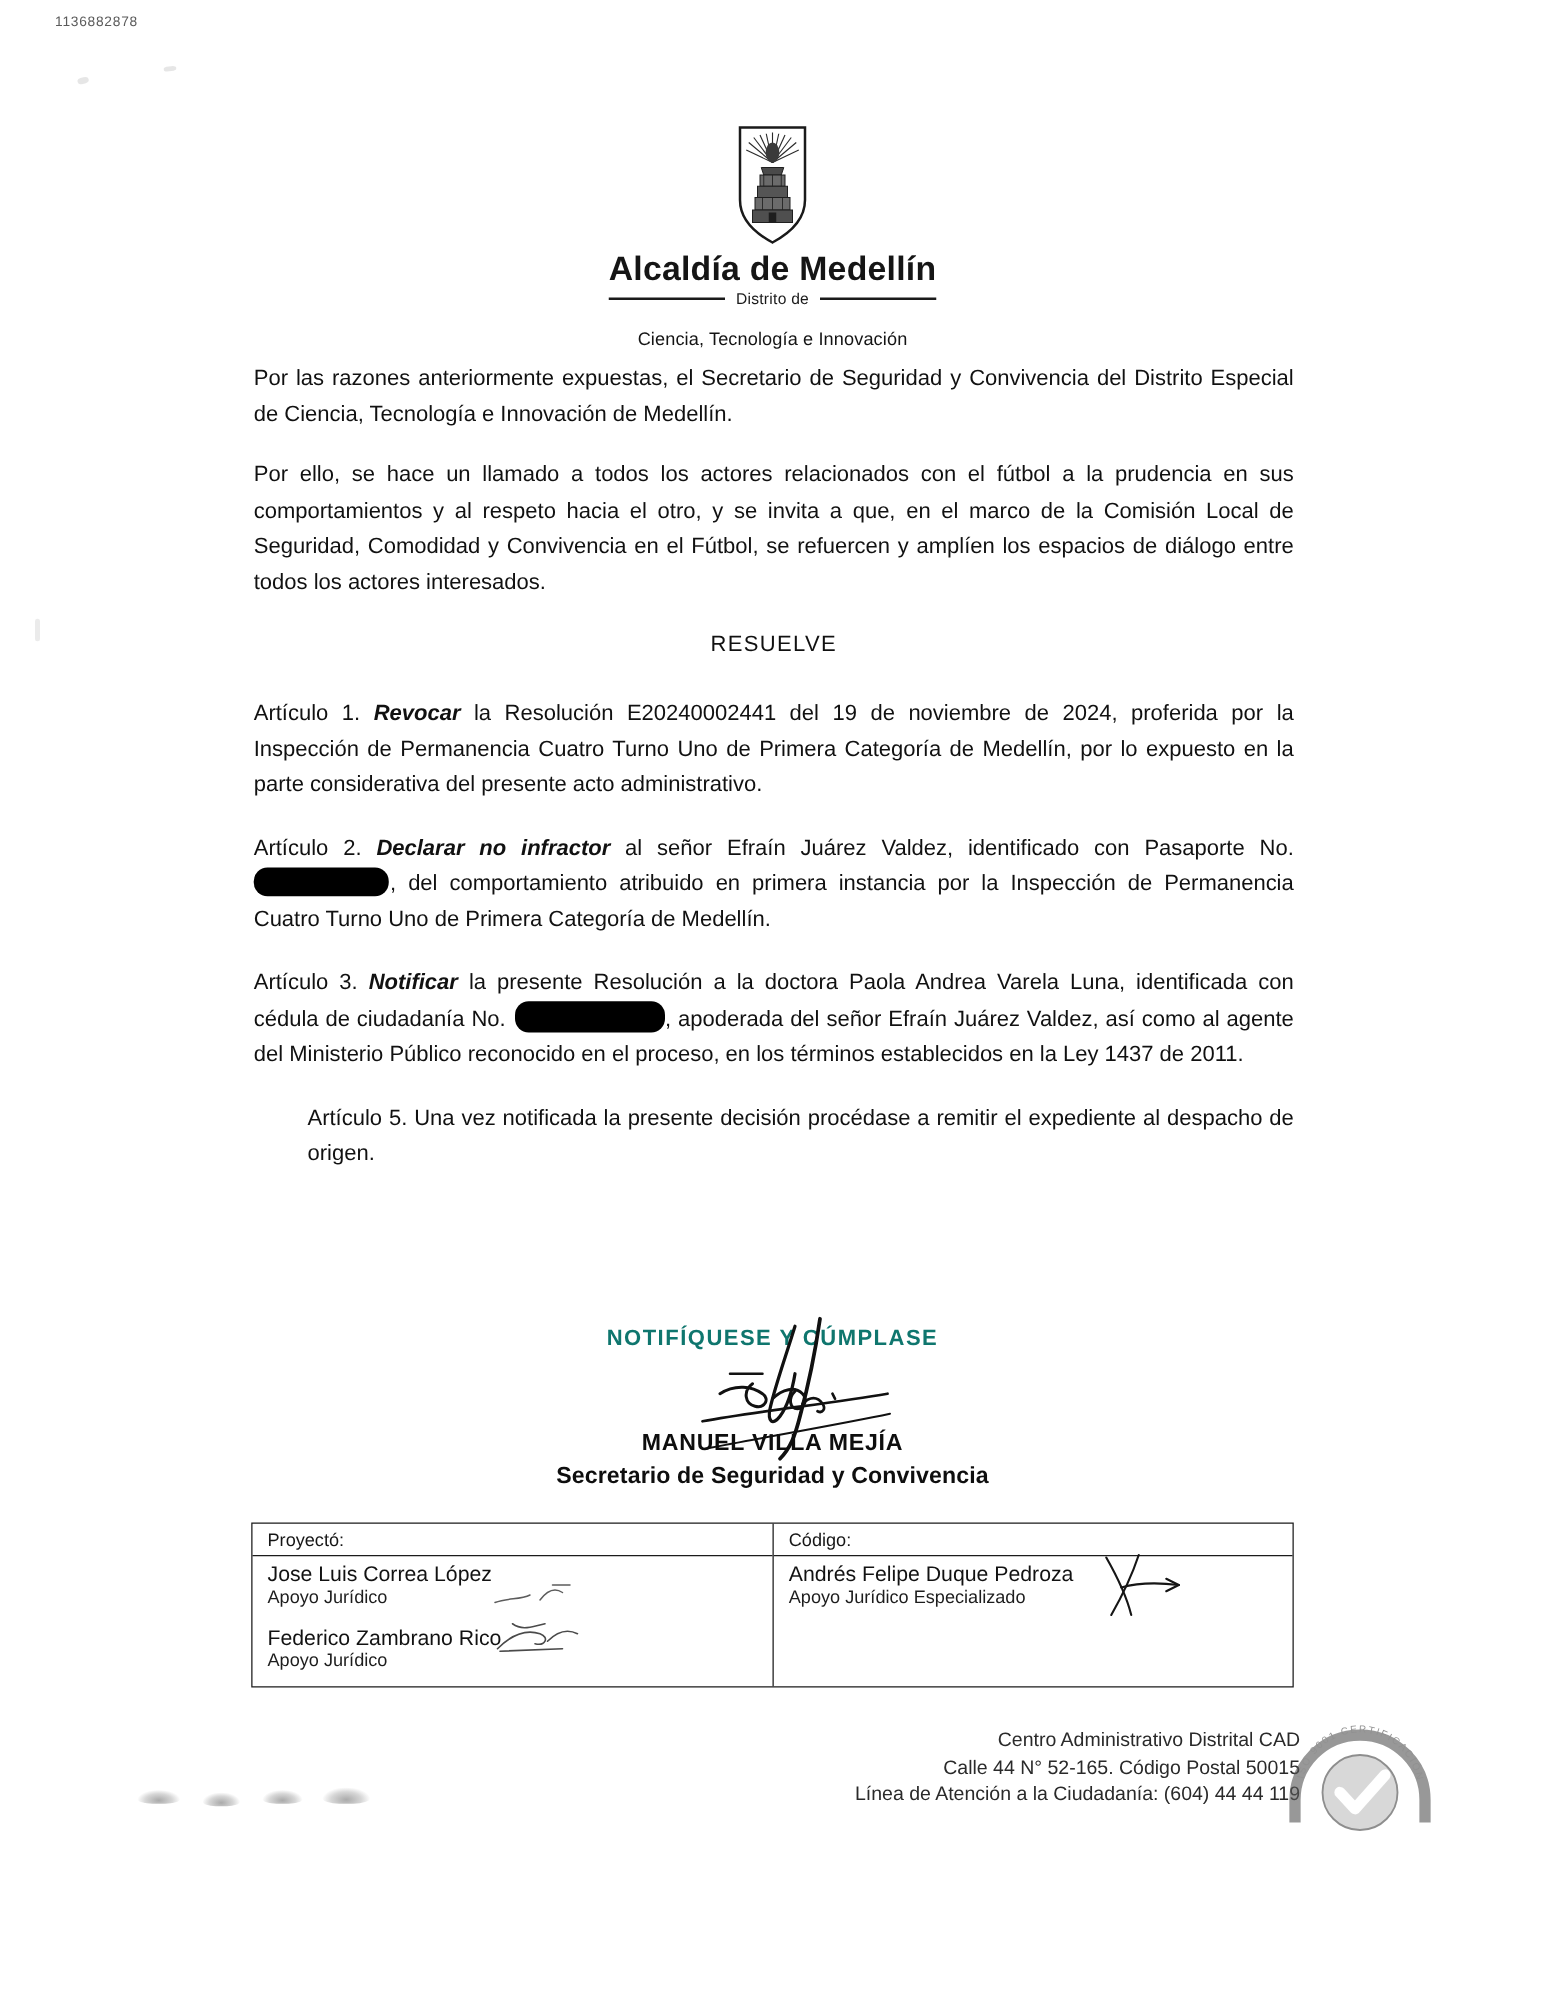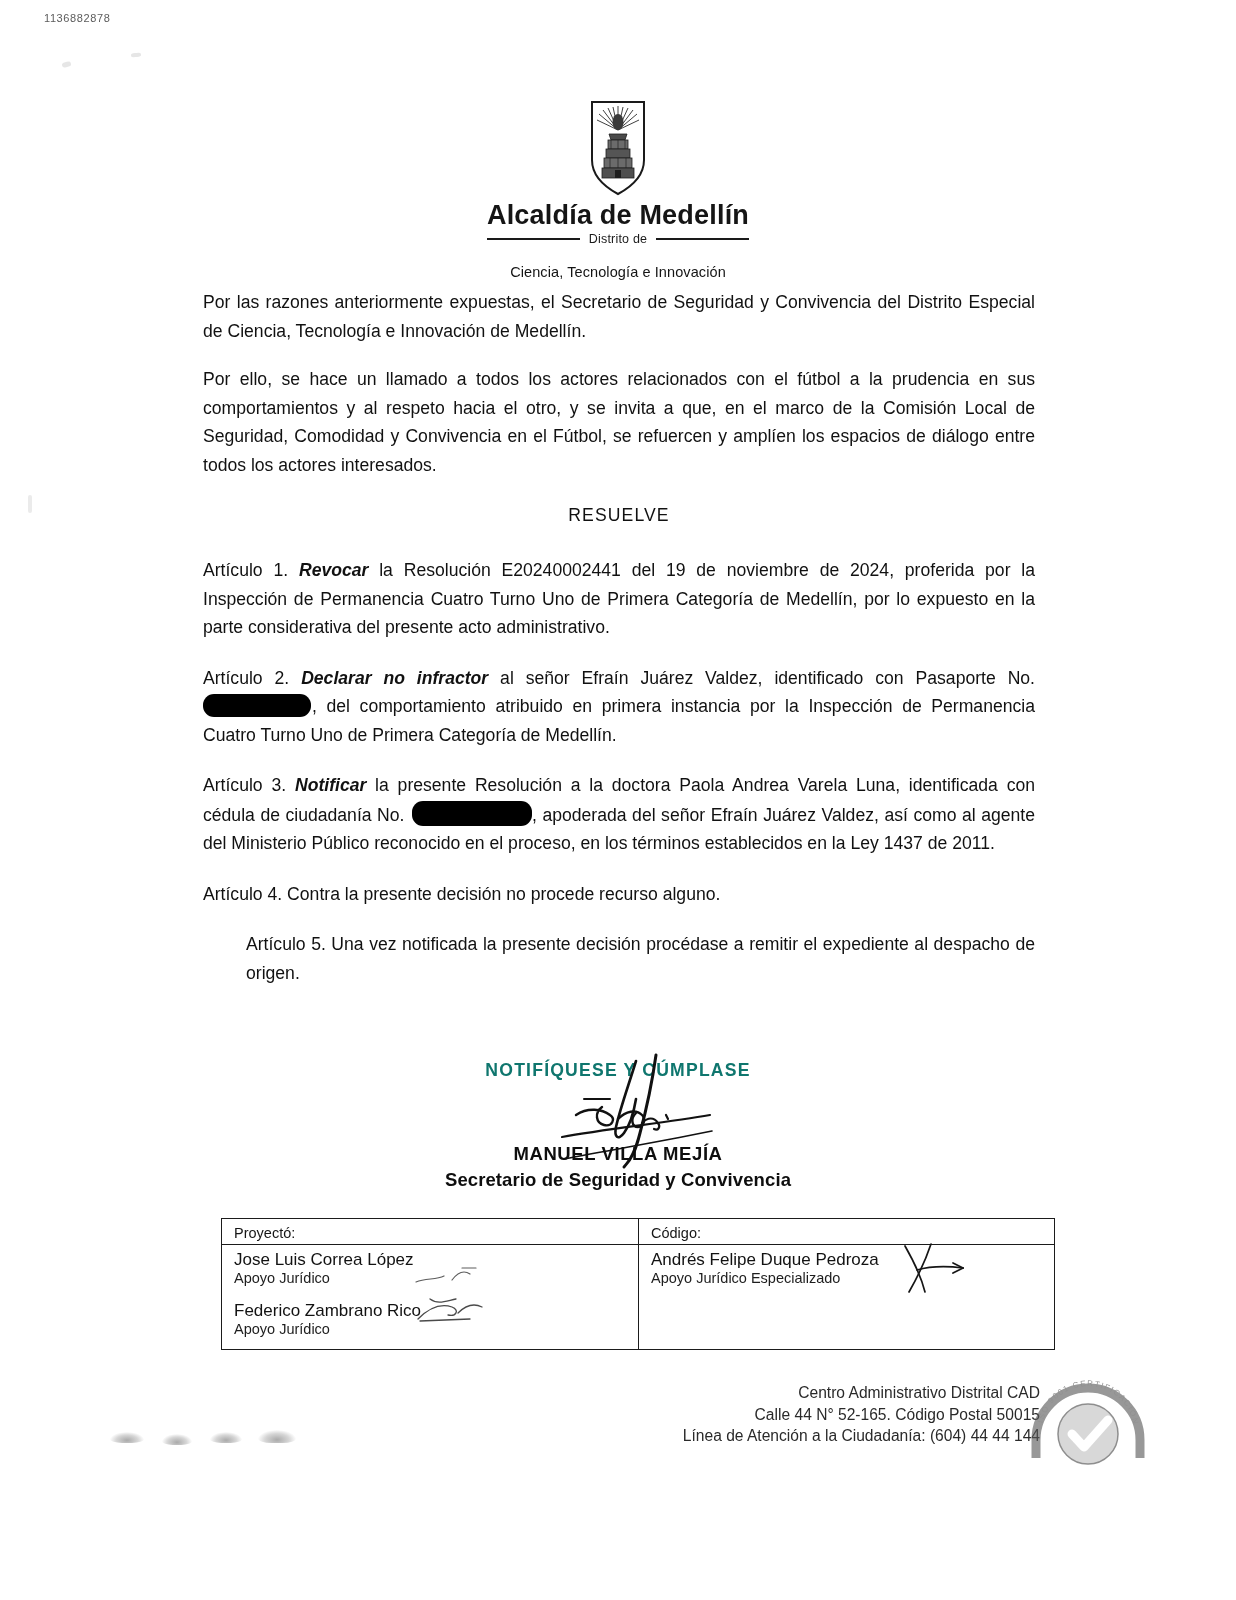--- a/index.html
+++ b/index.html
@@ -196,21 +196,20 @@
 
   
   .approvals {
     position: absolute;
     left: 201px;
     top: 1218px;
     width: 832px;
     border: 1.6px solid #1b1b1b;
     display: flex;
     background: #fff;
-    margin-left: 20px;
   }
   .appr-col {
     position: relative;
     padding: 6px 10px 10px 12px;
     box-sizing: border-box;
     min-height: 104px;
   }
   .appr-col.left  { width: 417px; border-right: 1.6px solid #1b1b1b; }
   .appr-col.right { width: 415px; }
   .appr-head {
@@ -330,23 +329,20 @@
     <p class="para">
       <span class="art-label">Artículo 2.</span>
       <span class="art-verb">Declarar no infractor</span><span> al señor Efraín Juárez Valdez, identificado con Pasaporte No.</span><span class="redaction redaction-pass"></span><span>, del comportamiento atribuido en primera instancia por la Inspección de Permanencia Cuatro Turno Uno de Primera Categoría de Medellín.</span>
     </p>
 
     <p class="para">
       <span class="art-label">Artículo 3.</span>
       <span class="art-verb">Notificar</span><span> la presente Resolución a la doctora Paola Andrea Varela Luna, identificada con cédula de ciudadanía No. </span><span class="redaction redaction-ced"></span><span>, apoderada del señor Efraín Juárez Valdez, así como al agente del Ministerio Público reconocido en el proceso, en los términos establecidos en la Ley 1437 de 2011.</span>
     </p>
 
-    <p class="para">
-      <span class="art-label">Artículo 4.</span><span> Contra la presente decisión no procede recurso alguno.</span>
-    </p>
 
     <p class="para">
       <span class="art-label">Artículo 5.</span><span> Una vez notificada la presente decisión procédase a remitir el expediente al despacho de origen.</span>
     </p>
   </div>
 
   <div class="sign-block">
     <div class="notifiquese">NOTIFÍQUESE Y CÚMPLASE</div>
     <div class="sig-space">
       <svg class="signature-svg" viewBox="0 0 240 125">
@@ -408,21 +404,21 @@
             <path d="M72 28 L62 33"></path>
           </g>
         </svg>
       </div>
     </div>
   </div>
 
   <div class="footer">
     <div>Centro Administrativo Distrital CAD</div>
     <div>Calle 44 N° 52-165. Código Postal 50015</div>
-    <div>Línea de Atención a la Ciudadanía: (604) 44 44 144</div>
+    <div>Línea de Atención a la Ciudadanía: (604) 44 44 119</div>
   </div>
 
   <svg class="seal" viewBox="0 0 128 128">
     <defs>
       <path id="arcTop" d="M 18 74 A 46 46 0 0 1 110 74" fill="none"></path>
     </defs>
     <path d="M 12 82 A 52 52 0 0 1 116 82" fill="none" stroke="#5a5a5a" stroke-width="9"></path>
     <path d="M 24 82 A 40 40 0 0 1 104 82" fill="none" stroke="#ffffff" stroke-width="3"></path>
     <text font-size="8" fill="#4f4f4f" letter-spacing="1.4" font-family="Liberation Sans, sans-serif">
       <textPath href="#arcTop" startOffset="6%">ISO 9001 CERTIFICACIÓN DE CALIDAD</textPath>

